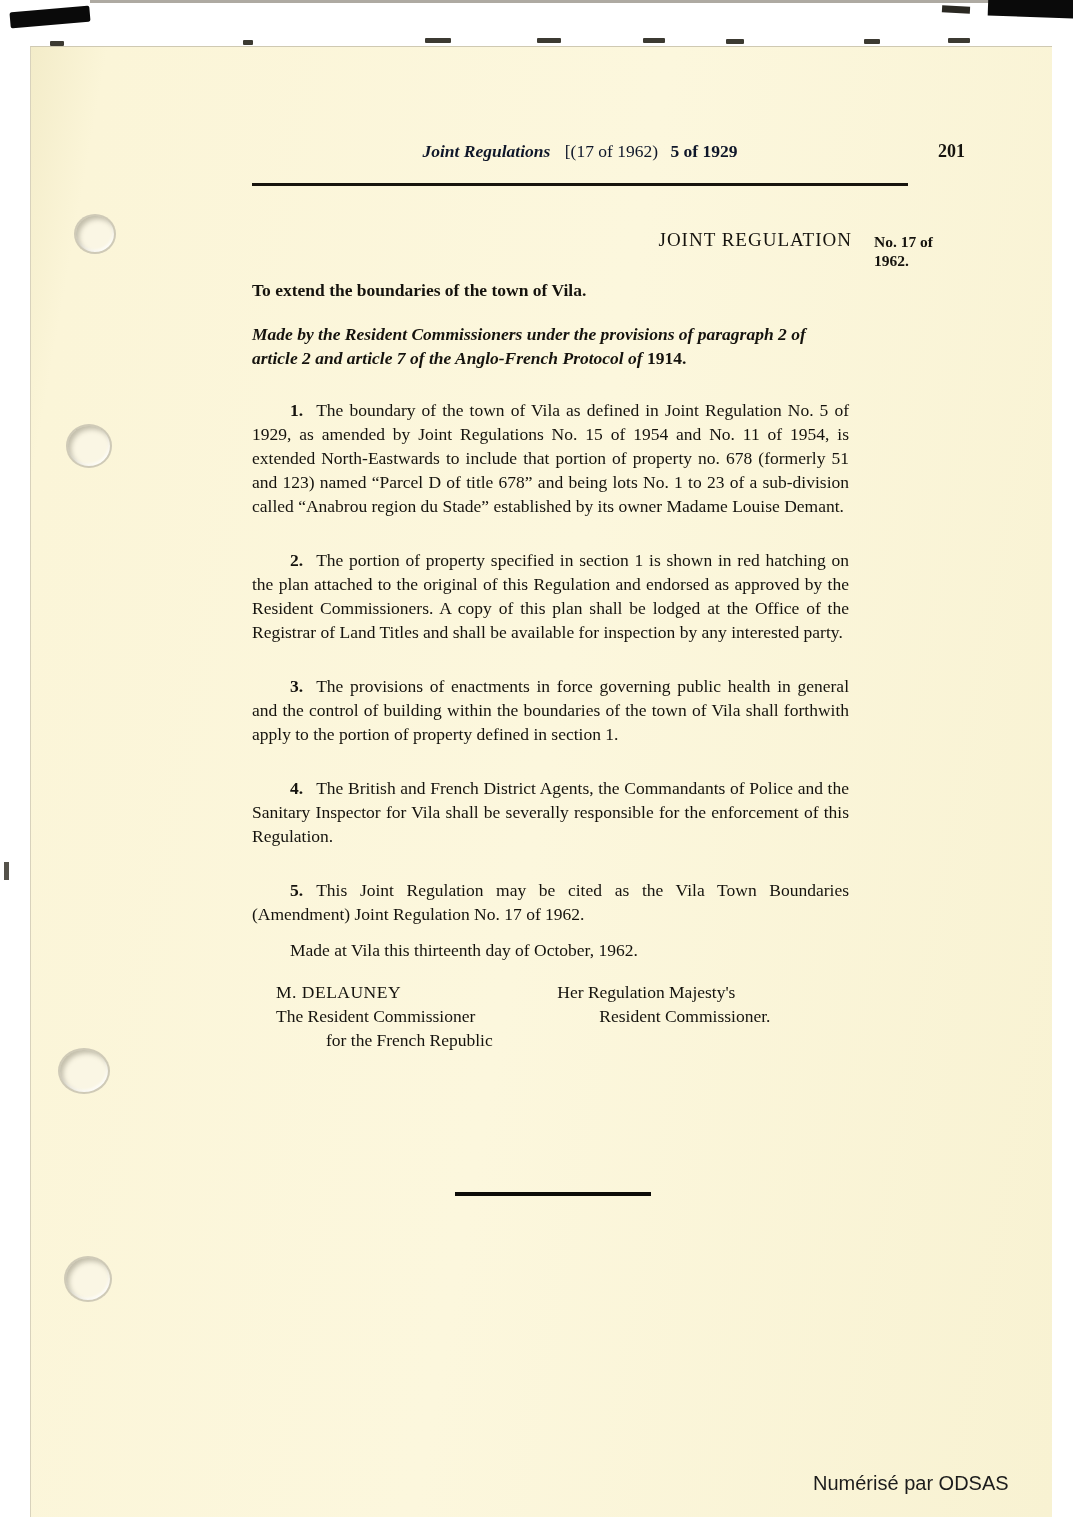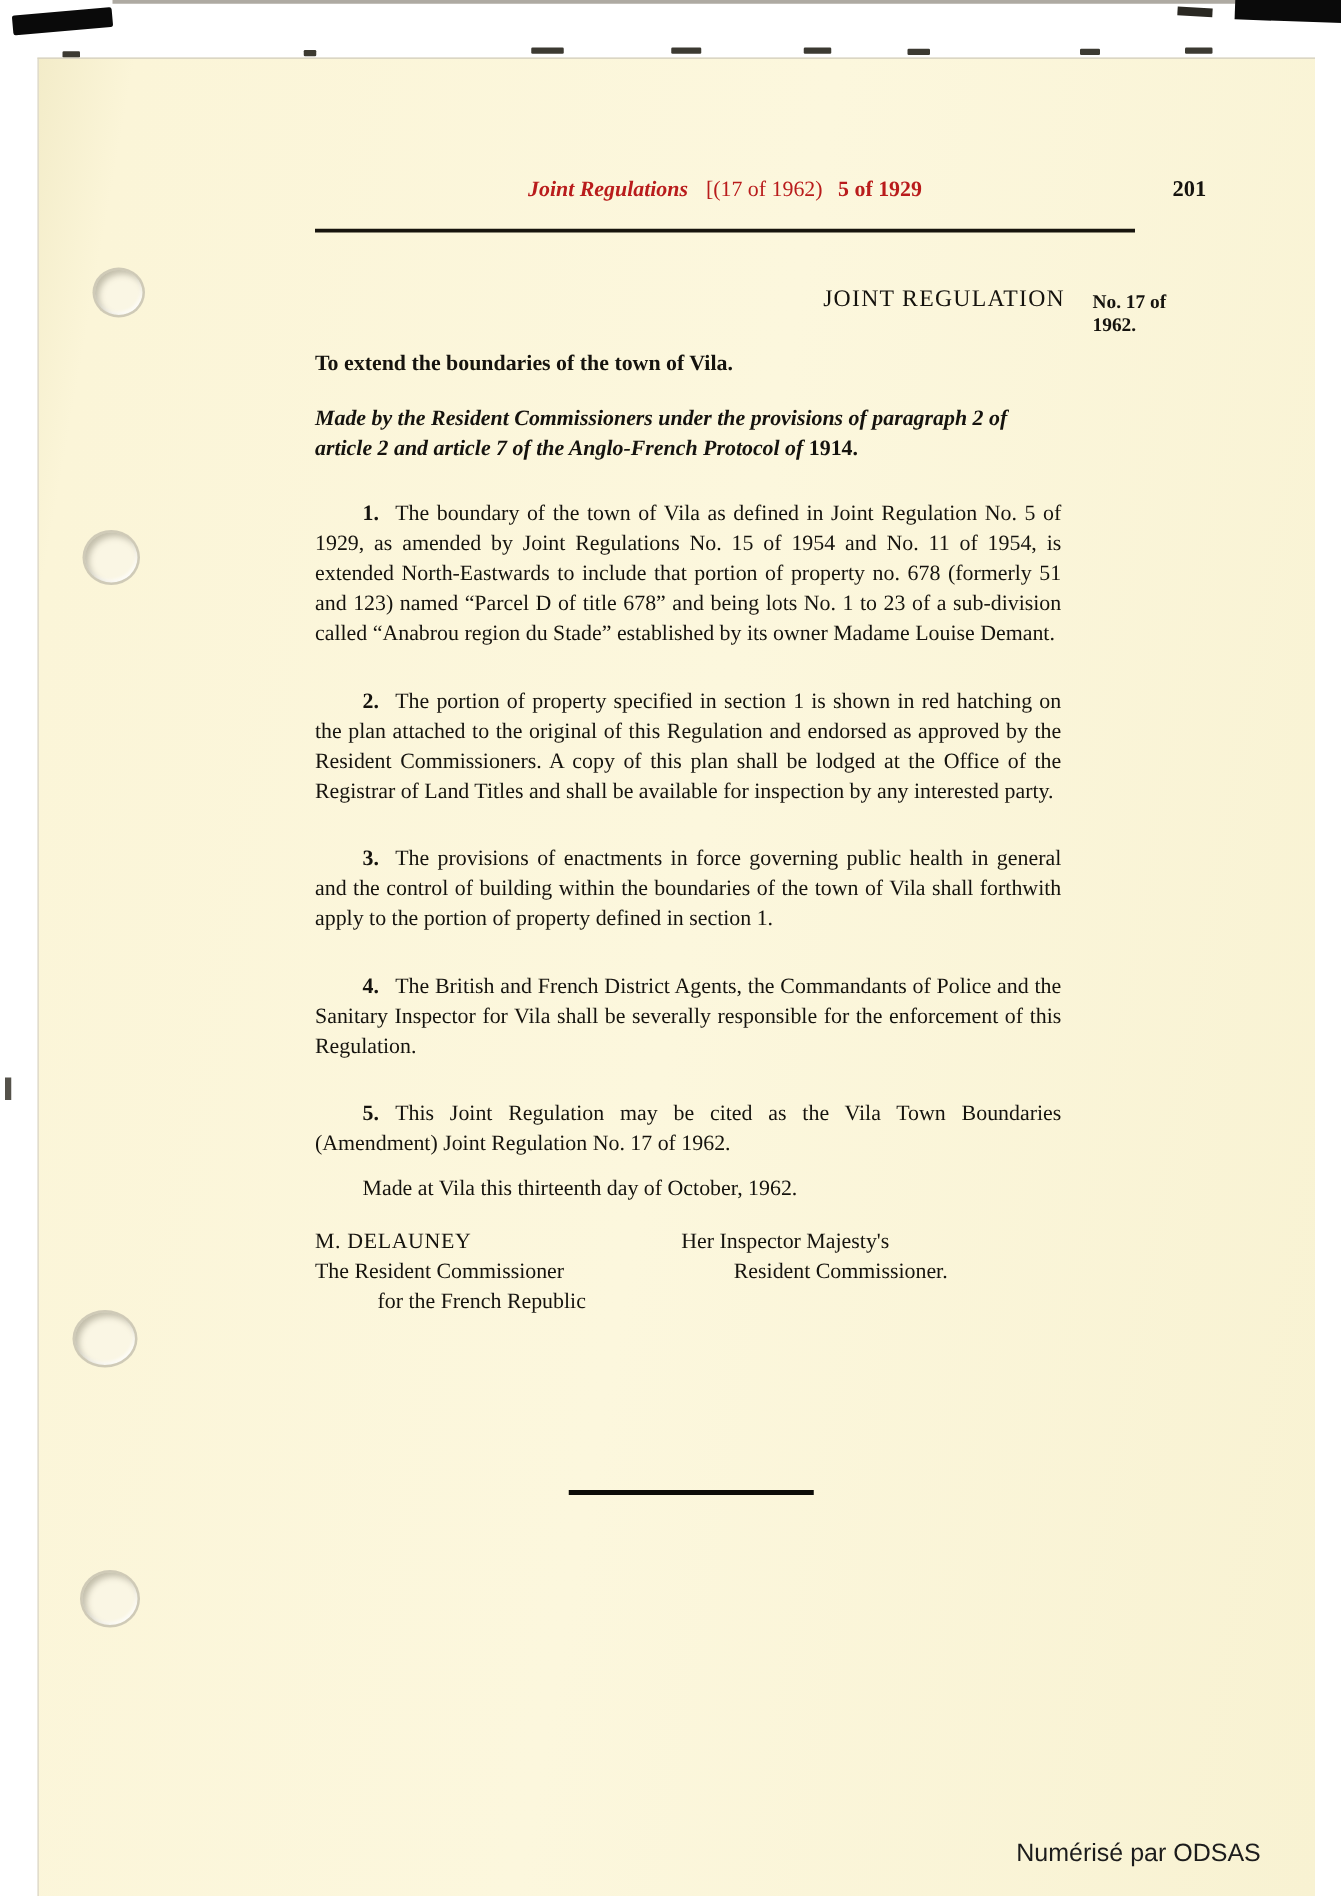--- a/index.html
+++ b/index.html
@@ -52,21 +52,21 @@
   .hole1 { left: 74px; top: 214px;  width: 38px; height: 36px; }
   .hole2 { left: 66px; top: 424px;  width: 42px; height: 40px; }
   .hole3 { left: 58px; top: 1048px; width: 48px; height: 42px; }
   .hole4 { left: 64px; top: 1256px; width: 44px; height: 42px; }
   
   .running-header {
     position: absolute;
     left: 252px; top: 141px; width: 656px;
     text-align: center;
     font-size: 17.5px;
-    color: #b91c1c;
+    color: #0f172a;
     white-space: nowrap;
   }
   .journal-title { font-style: italic; font-weight: 600; margin-right: 10px; }
   .citation-prefix { margin-right: 8px; }
   .citation-bold { font-weight: bold; }
   .page-number {
     position: absolute;
     left: 938px; top: 141px;
     font-size: 18px;
     color: #15130e;
@@ -115,21 +115,21 @@
     margin: 0 3px 30px 0;
     text-indent: 38px;
     text-align: justify;
   }
   .section .secnum { font-weight: bold; margin-right: 13px; }
   .section.last { margin-bottom: 12px; }
   .execution-clause {
     text-indent: 38px;
     margin: 0 0 18px 0;
   }
-  .signatures { display: flex; }
+  .signatures { display: flex; margin-left: 24px; }
   .sig-col-left  { width: 293px; }
   .sig-col-right { width: 307px; }
   .sig-name { letter-spacing: .5px; }
   .sig-role2-left  { padding-left: 50px; }
   .sig-role2-right { padding-left: 42px; }
   .end-rule {
     position: absolute;
     left: 455px; top: 1192px;
     width: 196px; height: 4px;
     background: #0d0c08;
@@ -214,21 +214,21 @@
 
     <div class="execution-clause">Made at Vila this thirteenth day of October, 1962.</div>
 
     <div class="signatures">
       <div class="sig-col-left">
         <div class="sig-name">M. DELAUNEY</div>
         <div>The Resident Commissioner</div>
         <div class="sig-role2-left">for the French Republic</div>
       </div>
       <div class="sig-col-right">
-        <div>Her Inspector Majesty's</div>
+        <div>Her Regulation Majesty's</div>
         <div class="sig-role2-right">Resident Commissioner.</div>
       </div>
     </div>
 
   </div>
 
   <div class="end-rule"></div>
 
   <div class="watermark">Numérisé par ODSAS</div>
 

